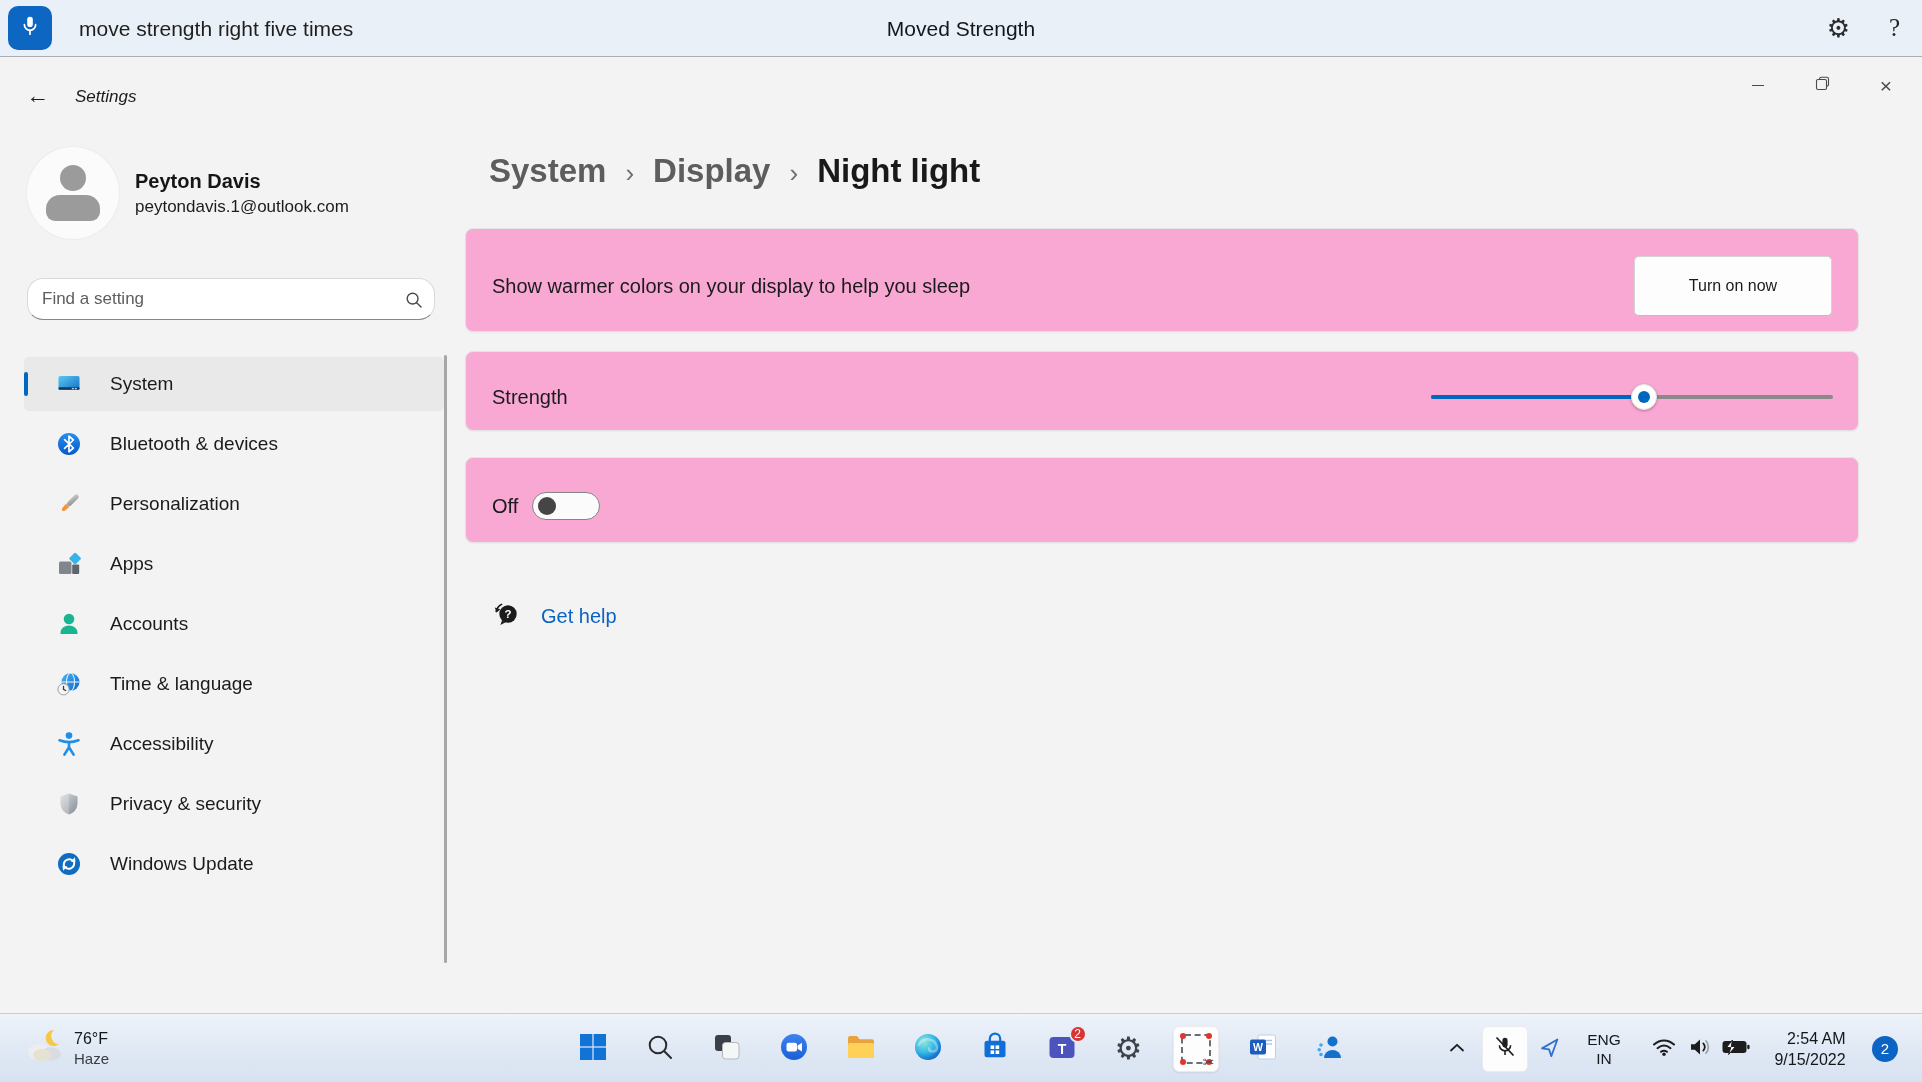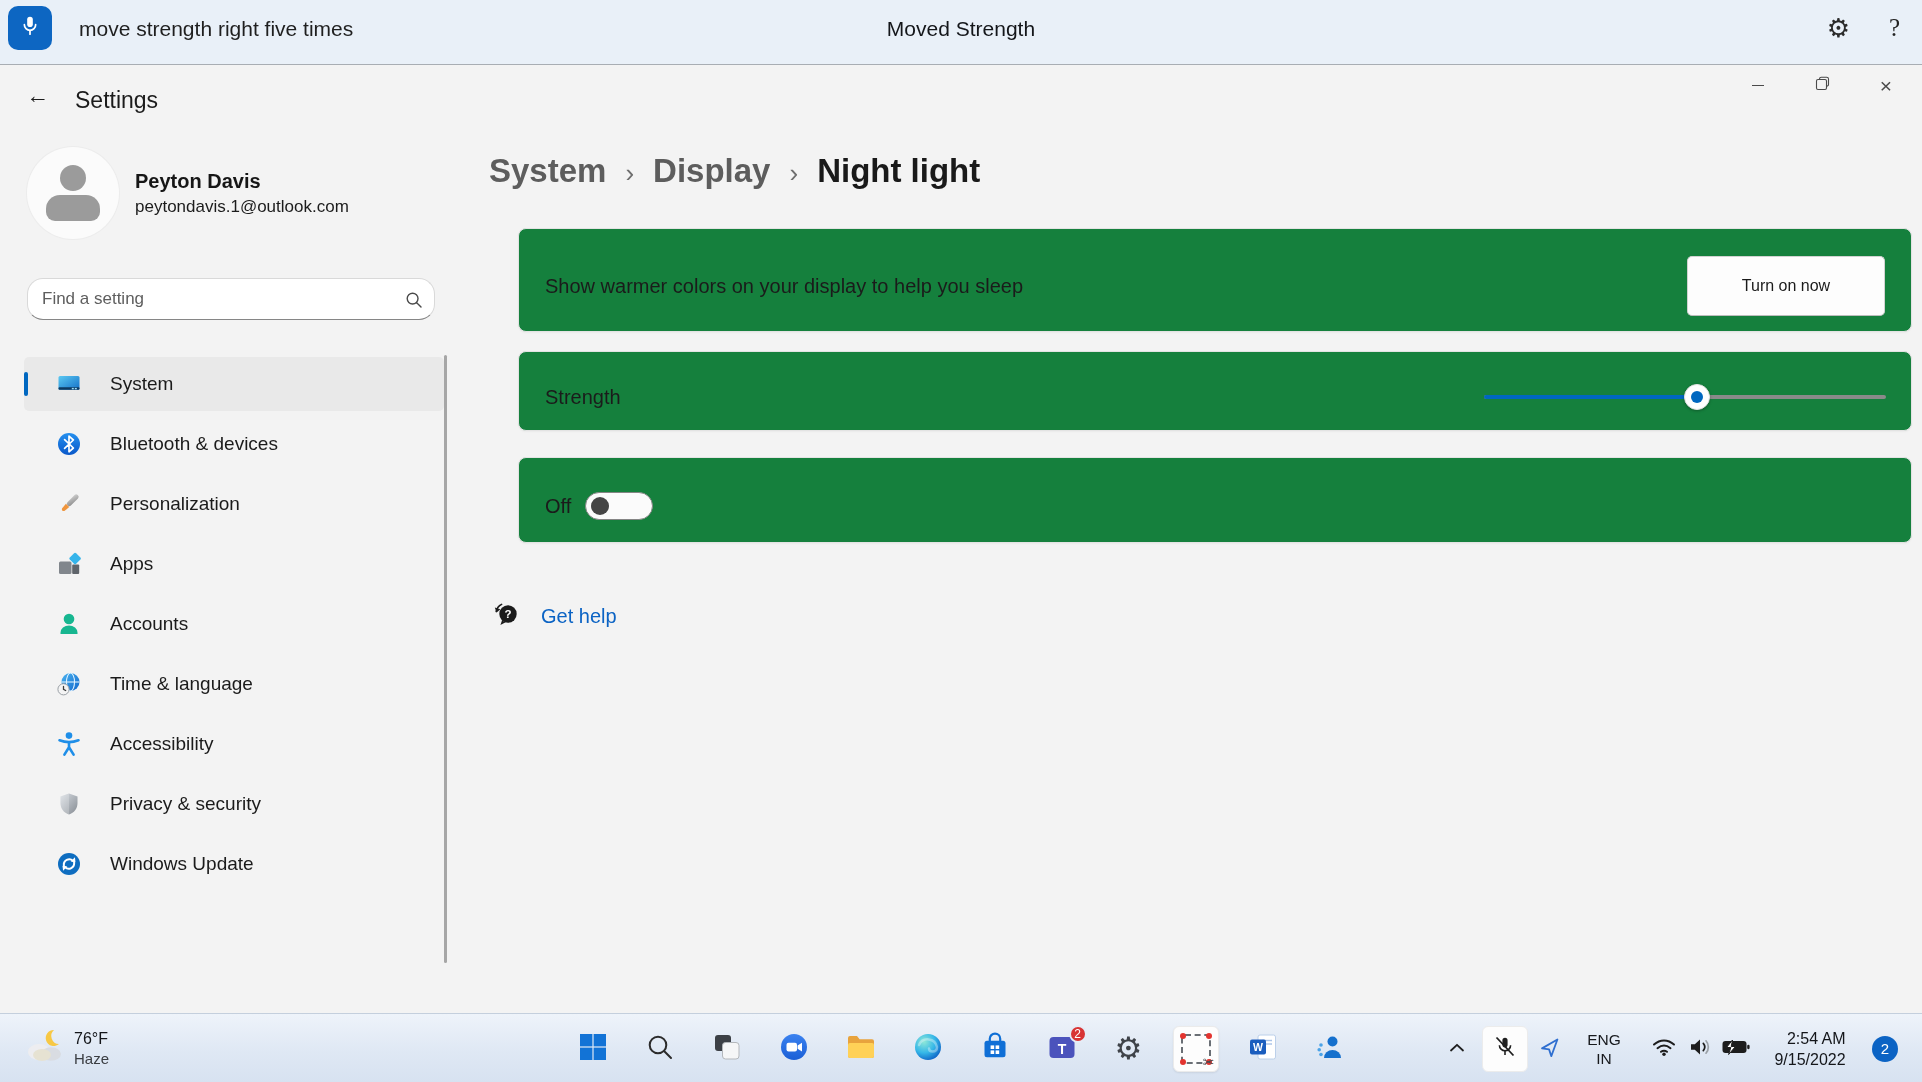--- a/index.html
+++ b/index.html
@@ -1,33 +1,33 @@
 <!DOCTYPE html>
 <html><head>
 <meta charset="utf-8">
 <style>
   * { margin:0; padding:0; box-sizing:border-box; }
   html,body { width:1922px; height:1082px; overflow:hidden; background:#f3f3f3;
               font-family:"Liberation Sans", sans-serif; color:#1b1b1b; }
 
   
-  .voicebar { position:absolute; top:0; left:0; width:1922px; height:65px;
+  .voicebar { position:absolute; top:0; left:0; width:1922px; height:57px;
               background:#e9f0f8; border-bottom:1px solid #a8adb3; z-index:30; }
   .mic-btn { position:absolute; left:8px; top:6px; width:44px; height:44px;
              border-radius:10px; background:#0d66c2; display:flex; align-items:center; justify-content:center; }
   .vb-command { position:absolute; left:79px; top:0; height:57px; line-height:57px; font-size:21px; color:#1f1f1f; }
   .vb-status  { position:absolute; left:0; right:0; top:0; height:57px; line-height:57px;
                 text-align:center; font-size:21px; color:#14161a; }
   .vb-gear { position:absolute; right:72px; top:0; height:57px; line-height:57px; font-size:26px; color:#2b2b2b; cursor:default; }
   .vb-help { position:absolute; right:22px; top:0; height:57px; line-height:55px; font-size:25px; color:#222; font-family:"Liberation Serif",serif; }
 
   
   .window { position:absolute; top:57px; left:0; width:1922px; height:956px; background:#f3f3f3; }
   .back-arrow { position:absolute; left:26px; top:25px; font-size:23px; color:#1b1b1b; }
-  .win-title { position:absolute; left:75px; top:30px; font-size:23px; }
+  .win-title { position:absolute; left:75px; top:30px; font-size:17px;font-style:italic; }
   .win-controls { position:absolute; top:8px; right:4px; display:flex; }
   .win-btn { width:64px; height:40px; display:flex; align-items:center; justify-content:center; }
   .min-glyph { width:12px; height:1px; background:#4a4a4a; }
   .close-glyph { font-size:21px; color:#4a4a4a; line-height:1; }
 
   
   .profile { position:absolute; left:27px; top:90px; width:400px; height:92px; display:flex; align-items:center; }
   .avatar { width:92px; height:92px; border-radius:50%; background:#fbfbfb; position:relative; box-shadow:0 0 0 1px #ececec; }
   .avatar .head { position:absolute; left:33px; top:18px; width:26px; height:26px; border-radius:50%; background:#9b9b9b; }
   .avatar .body { position:absolute; left:19px; top:48px; width:54px; height:26px; border-radius:14px 14px 9px 9px; background:#9b9b9b; }
@@ -51,21 +51,21 @@
   .nav-icon { width:26px; height:26px; flex:0 0 26px; display:flex; align-items:center; justify-content:center; }
   .nav-label { margin-left:28px; font-size:19px; color:#1b1b1b; }
   .side-scrollbar { position:absolute; left:444px; top:298px; width:3px; height:608px; background:#a6a6a6; border-radius:2px; }
 
   
   .breadcrumb { position:absolute; left:489px; top:95px; font-size:33px; font-weight:bold; display:flex; align-items:center; }
   .bc-link { color:#5d5d5d; }
   .bc-sep { color:#6e6e6e; font-size:26px; font-weight:normal; margin:0 19px; padding-top:4px; }
   .bc-current { color:#191919; }
 
-  .card { position:absolute; left:518px; width:1394px; background:#15803d; border:1px solid #e3e3e3;
+  .card { position:absolute; left:465px; width:1394px; background:#f9a8d4; border:1px solid #e3e3e3;
           border-radius:8px; display:flex; align-items:center; padding:12px 25px 0 26px; box-shadow:0 1px 2px rgba(0,0,0,.04); }
   .card-label { font-size:20px; color:#1b1b1b; flex:1; }
   .card-warm { top:171px; height:104px; }
   .card-strength { top:294px; height:80px;border-radius:8px; }
   .card-schedule { top:400px; height:86px; }
 
   .btn-standard { width:198px; height:60px; background:#fdfdfd; border:1px solid #d2d2d2; border-bottom-color:#bdbdbd;
           border-radius:5px; font-size:16px; color:#1b1b1b; display:flex; align-items:center; justify-content:center; margin-right:1px; }
 
   .slider { position:relative; width:402px; height:28px; }

